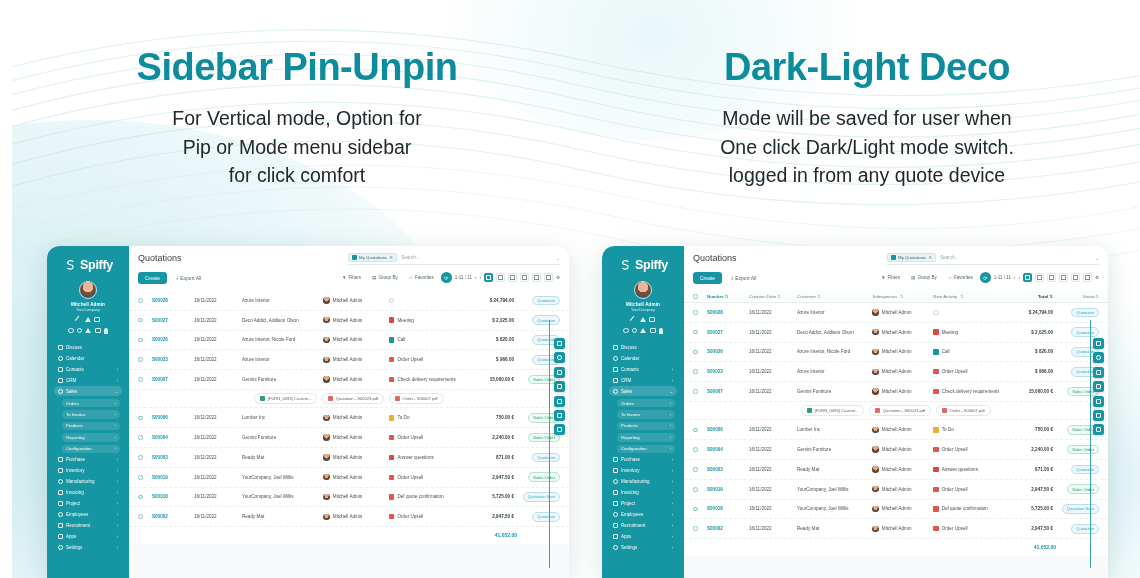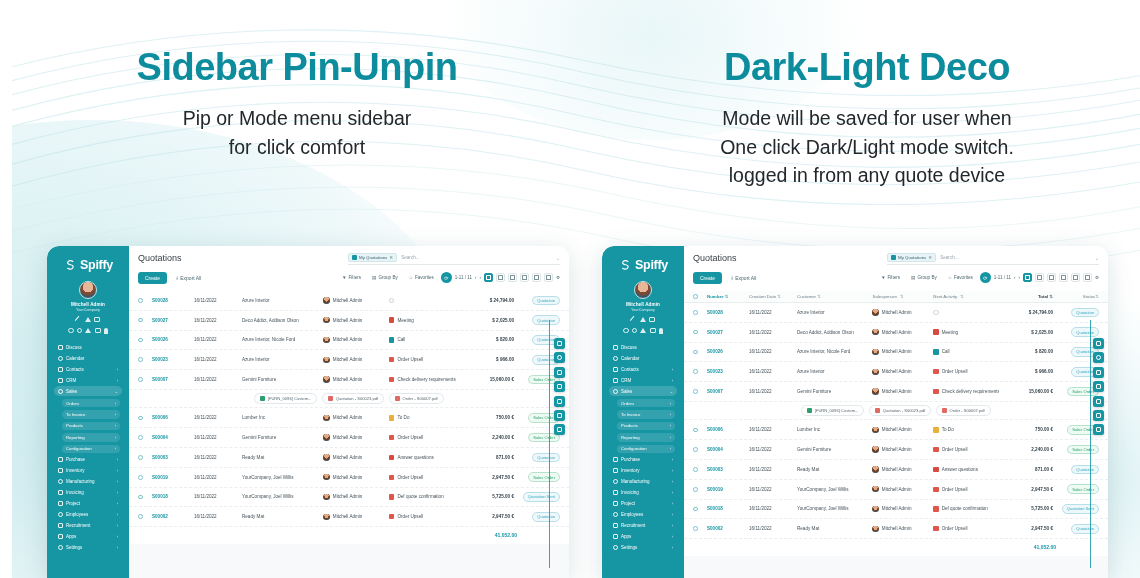--- a/index.html
+++ b/index.html
@@ -194,20 +194,21 @@
         <path d="M-20,258 C200,200 400,194 600,238 C800,282 980,282 1160,244"></path>
       </g>
     </svg>
   </div>
 
   <div class="panels">
 
     <div class="panel panel-left">
       <div class="headline">Sidebar Pin-Unpin</div>
       <div class="subline">
+        <span>For Vertical mode, Option for</span>
         <span>Pip or Mode menu sidebar</span>
         <span>for click comfort</span>
       </div>
     </div>
 
     <div class="panel panel-right">
       <div class="headline">Dark-Light Deco</div>
       <div class="subline">
         <span>Mode will be saved for user when</span>
         <span>One click Dark/Light mode switch.</span>

